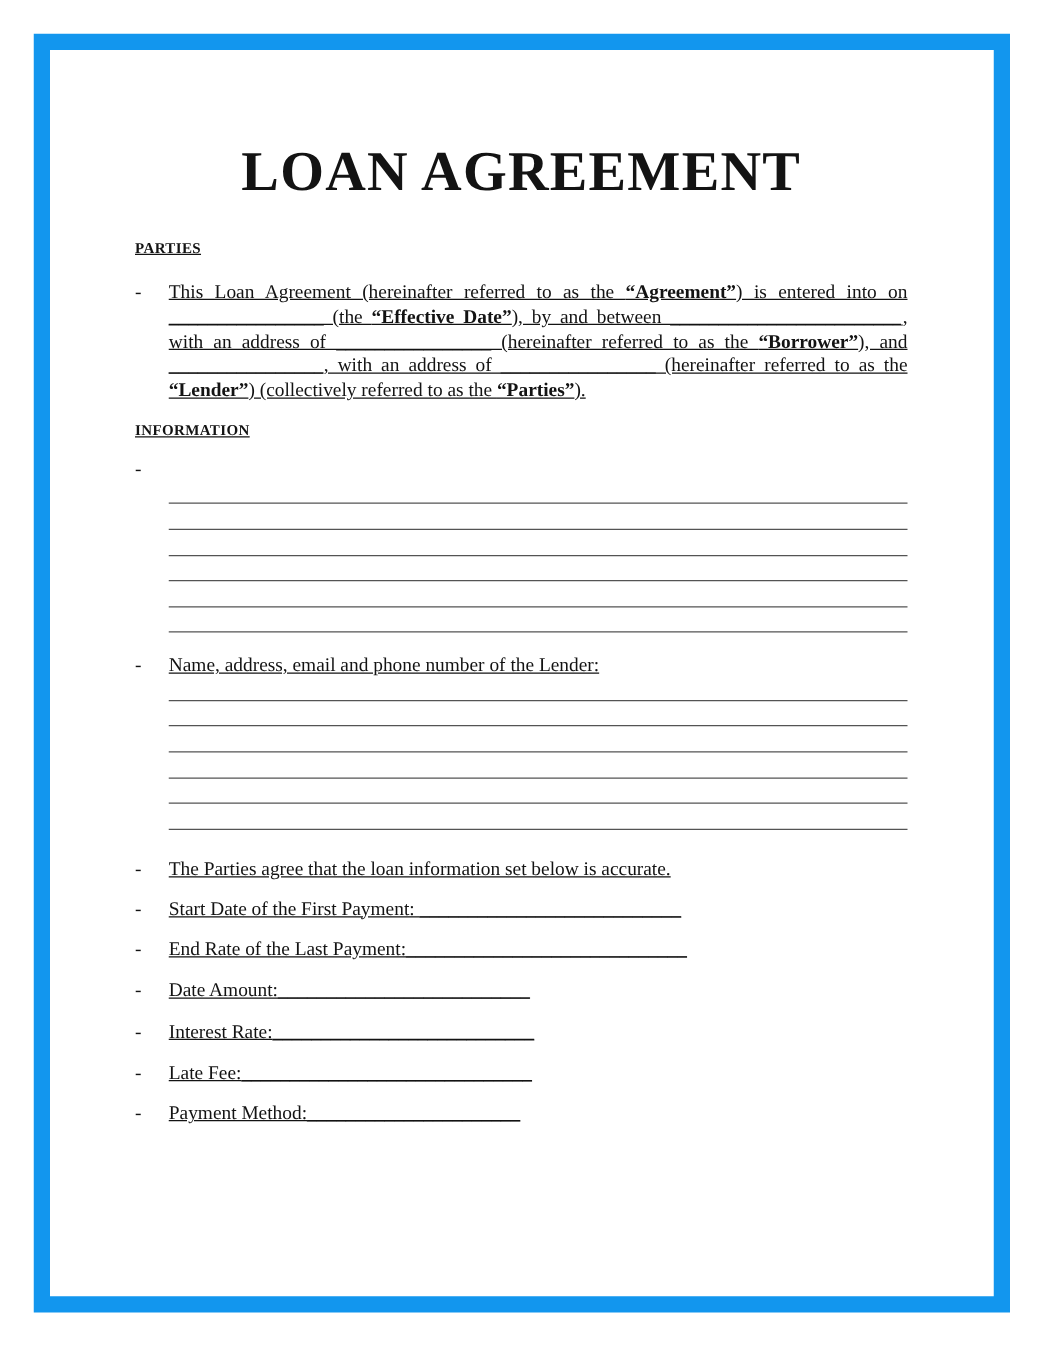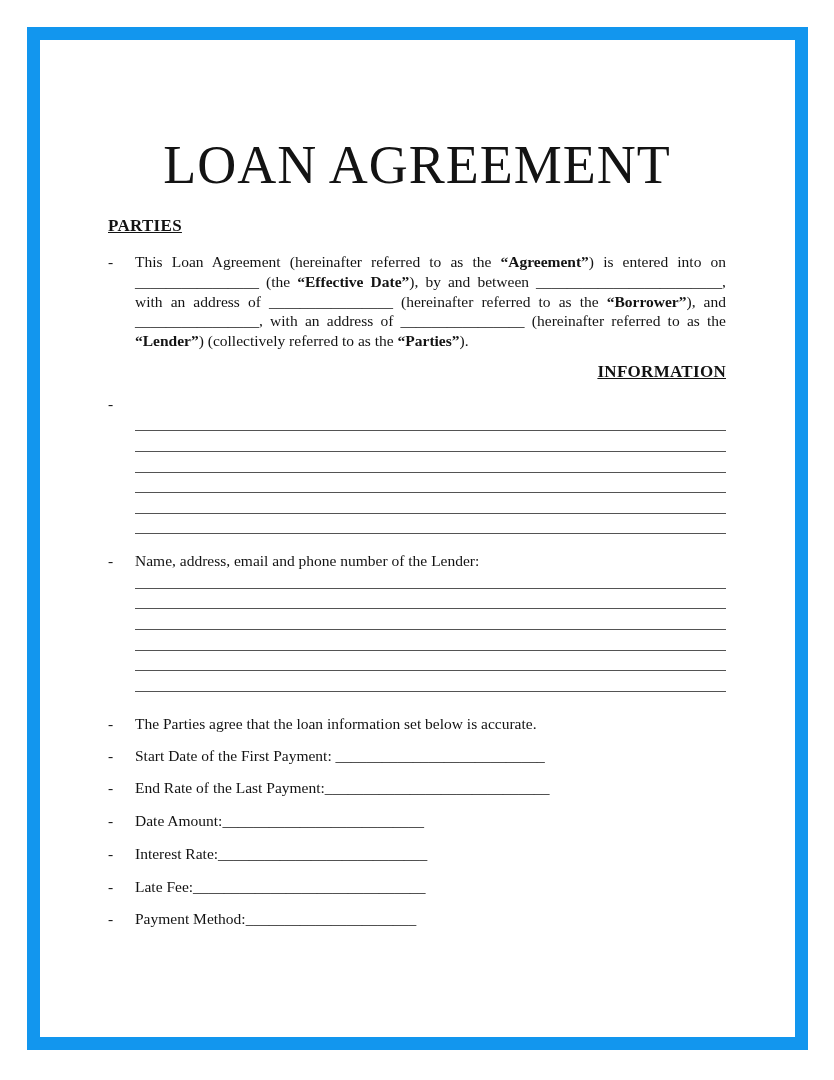--- a/index.html
+++ b/index.html
@@ -21,40 +21,40 @@
   }
   .content {
     position: absolute;
     left: 108px; top: 40px;
     width: 618px;
     font-size: 15.5px;
     line-height: 19.8px;
   }
   .doc-title {
     text-align: center;
-    font-weight: normal;
-    font-size: 54px;
+    font-weight: bold;
+    font-size: 45px;
     line-height: 50px;
     letter-spacing: 1px;
-    margin-top: 100px;
+    margin-top: 72px;
     white-space: nowrap;
   }
   .sec-heading {
     font-weight: bold;
-    font-size: 17px;
+    font-size: 12px;
     line-height: 18px;
     text-decoration: underline;
     letter-spacing: 0.3px;
   }
   .h-parties     { margin-top: 27px; }
-  .h-information { margin-top: 12px; text-align: right; }
+  .h-information { margin-top: 12px; }
   .h-loan        { margin-top: 9px; }
   .bullet { display: flex; }
   .dash { width: 27px; flex: none; }
-  .btext { flex: 1 1 auto; min-width: 0; }
+  .btext { flex: 1 1 auto; min-width: 0; text-decoration: underline; }
   .justified { text-align: justify; }
   .b { font-weight: bold; }
   .parties-par { margin-top: 17px; }
   .info-bullet { margin-top: 13px; }
   .lender-bullet { margin-top: 17px; }
   .loan-intro { margin-top: 22px; }
   .linegroup { margin-left: 27px; margin-top: -3px; }
   .writeline {
     height: 19.6px;
     border-bottom: 1px solid #545454;

